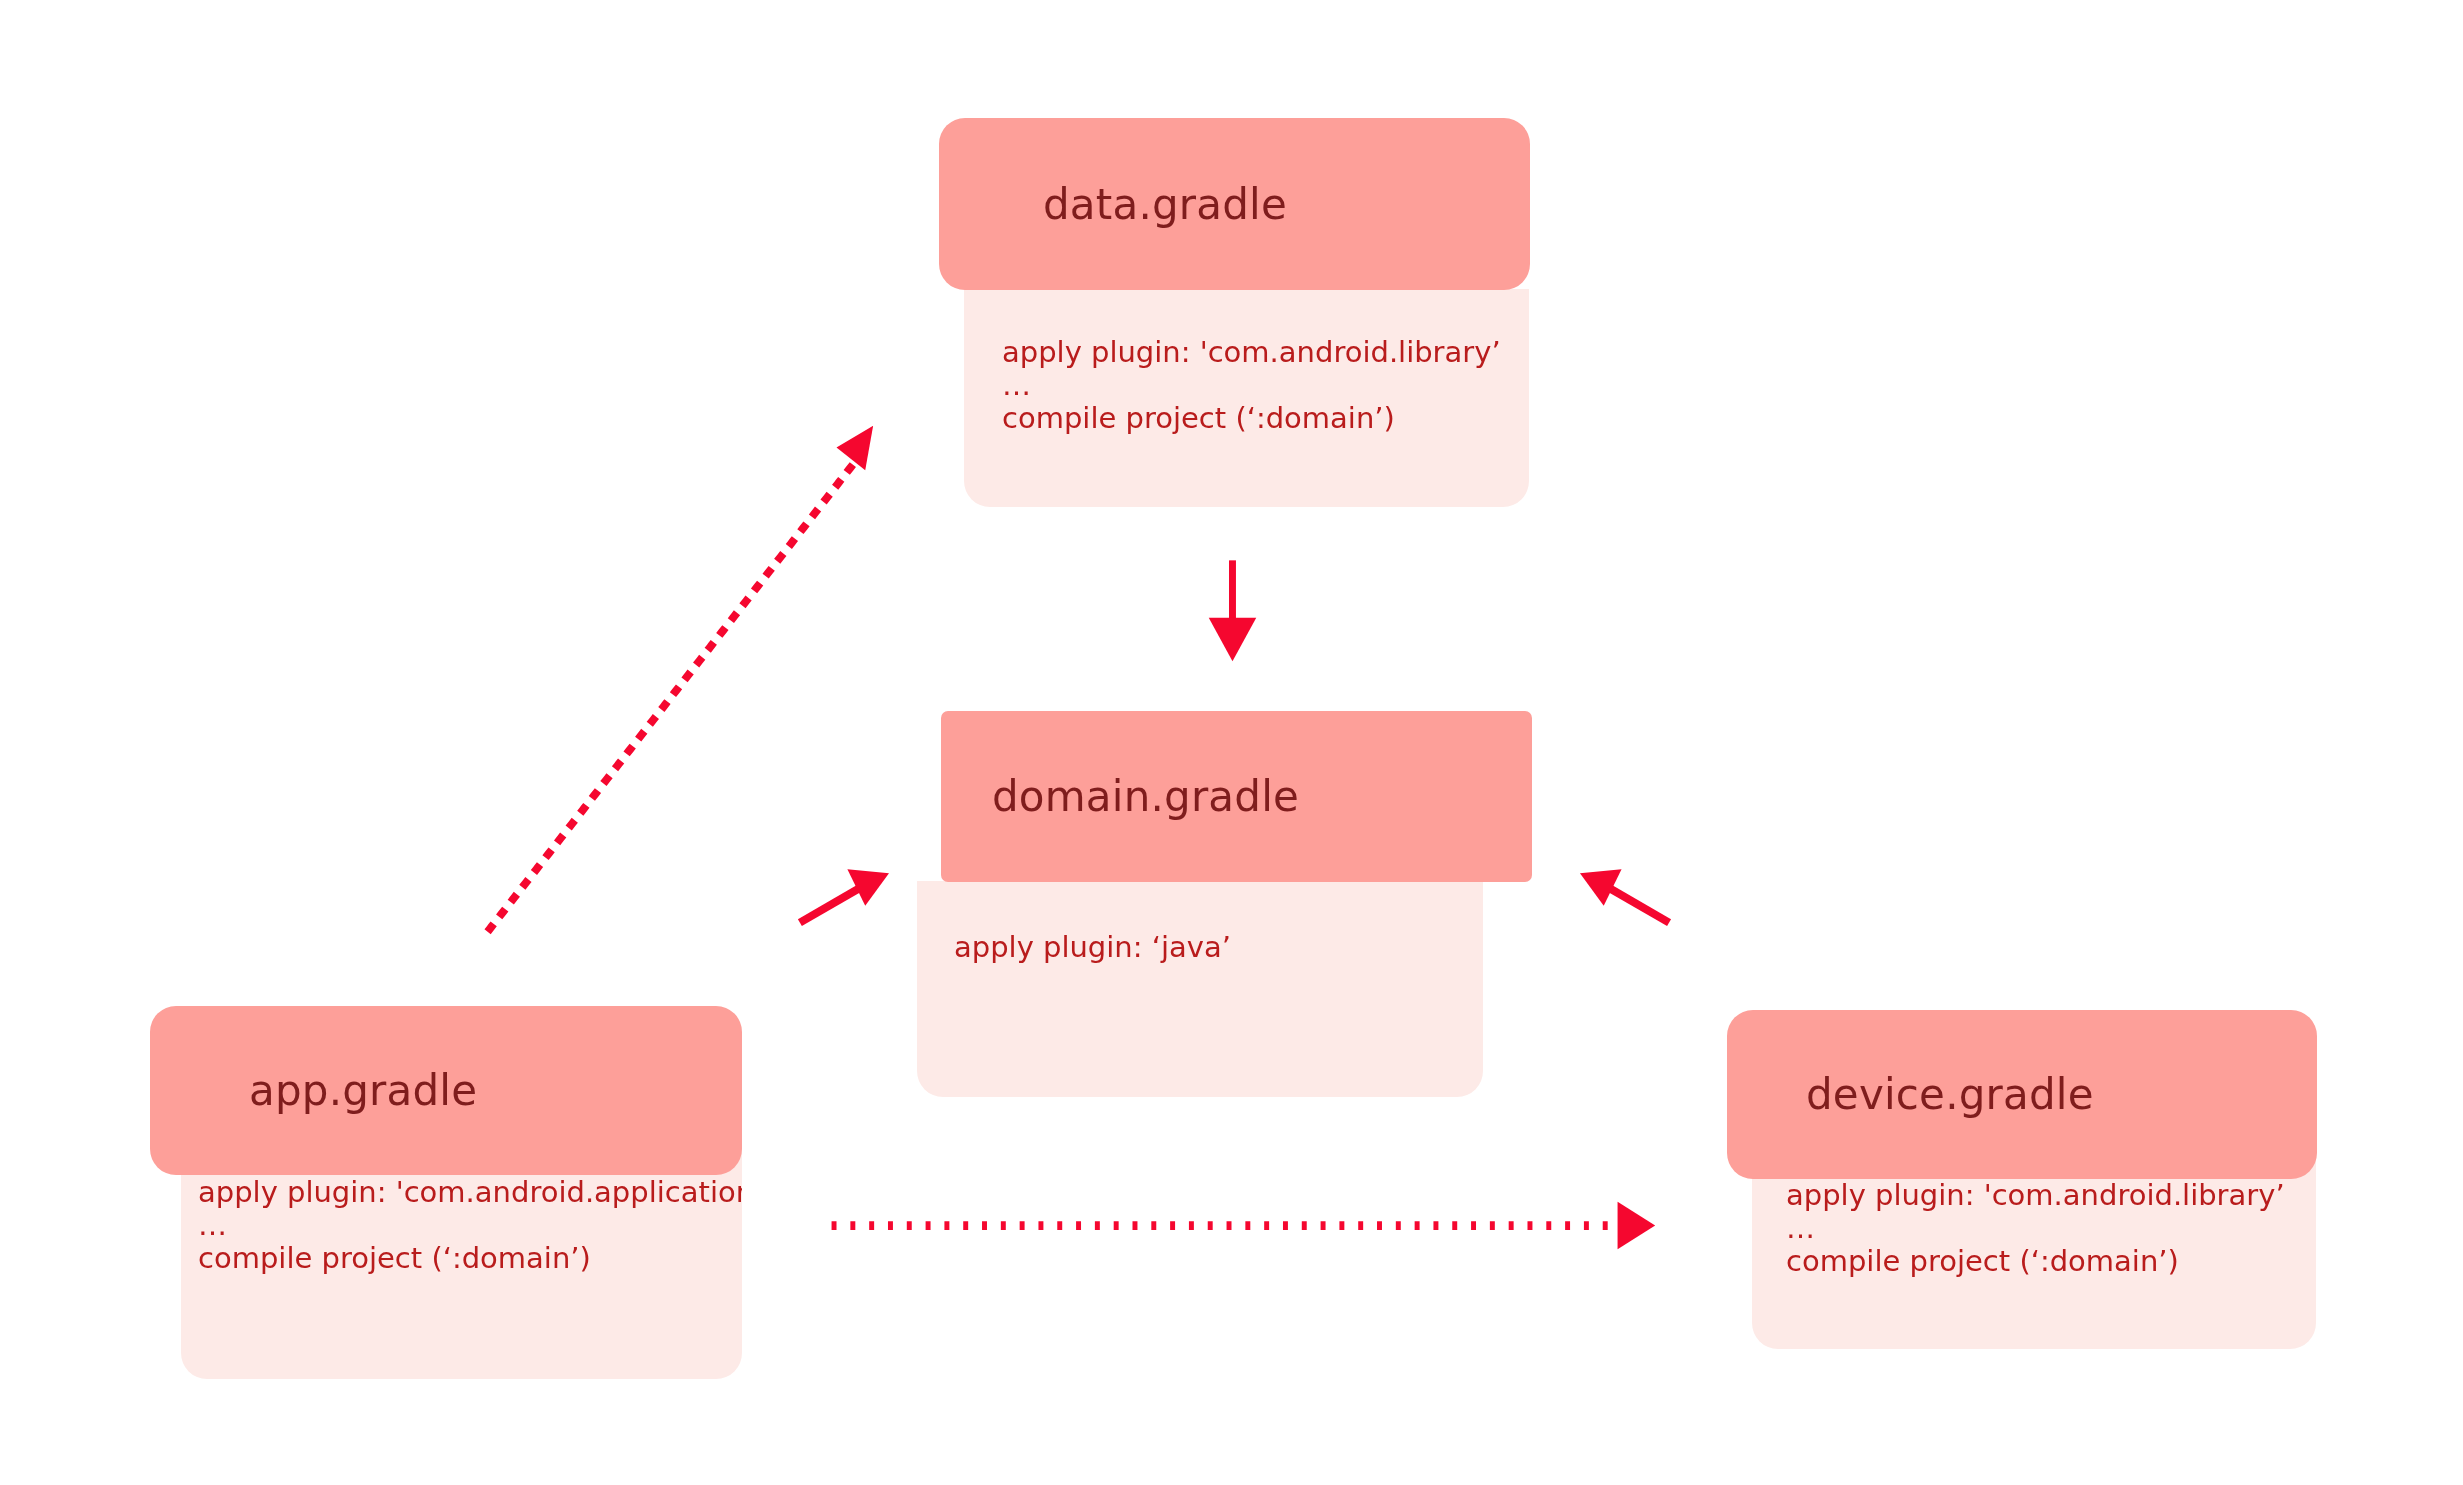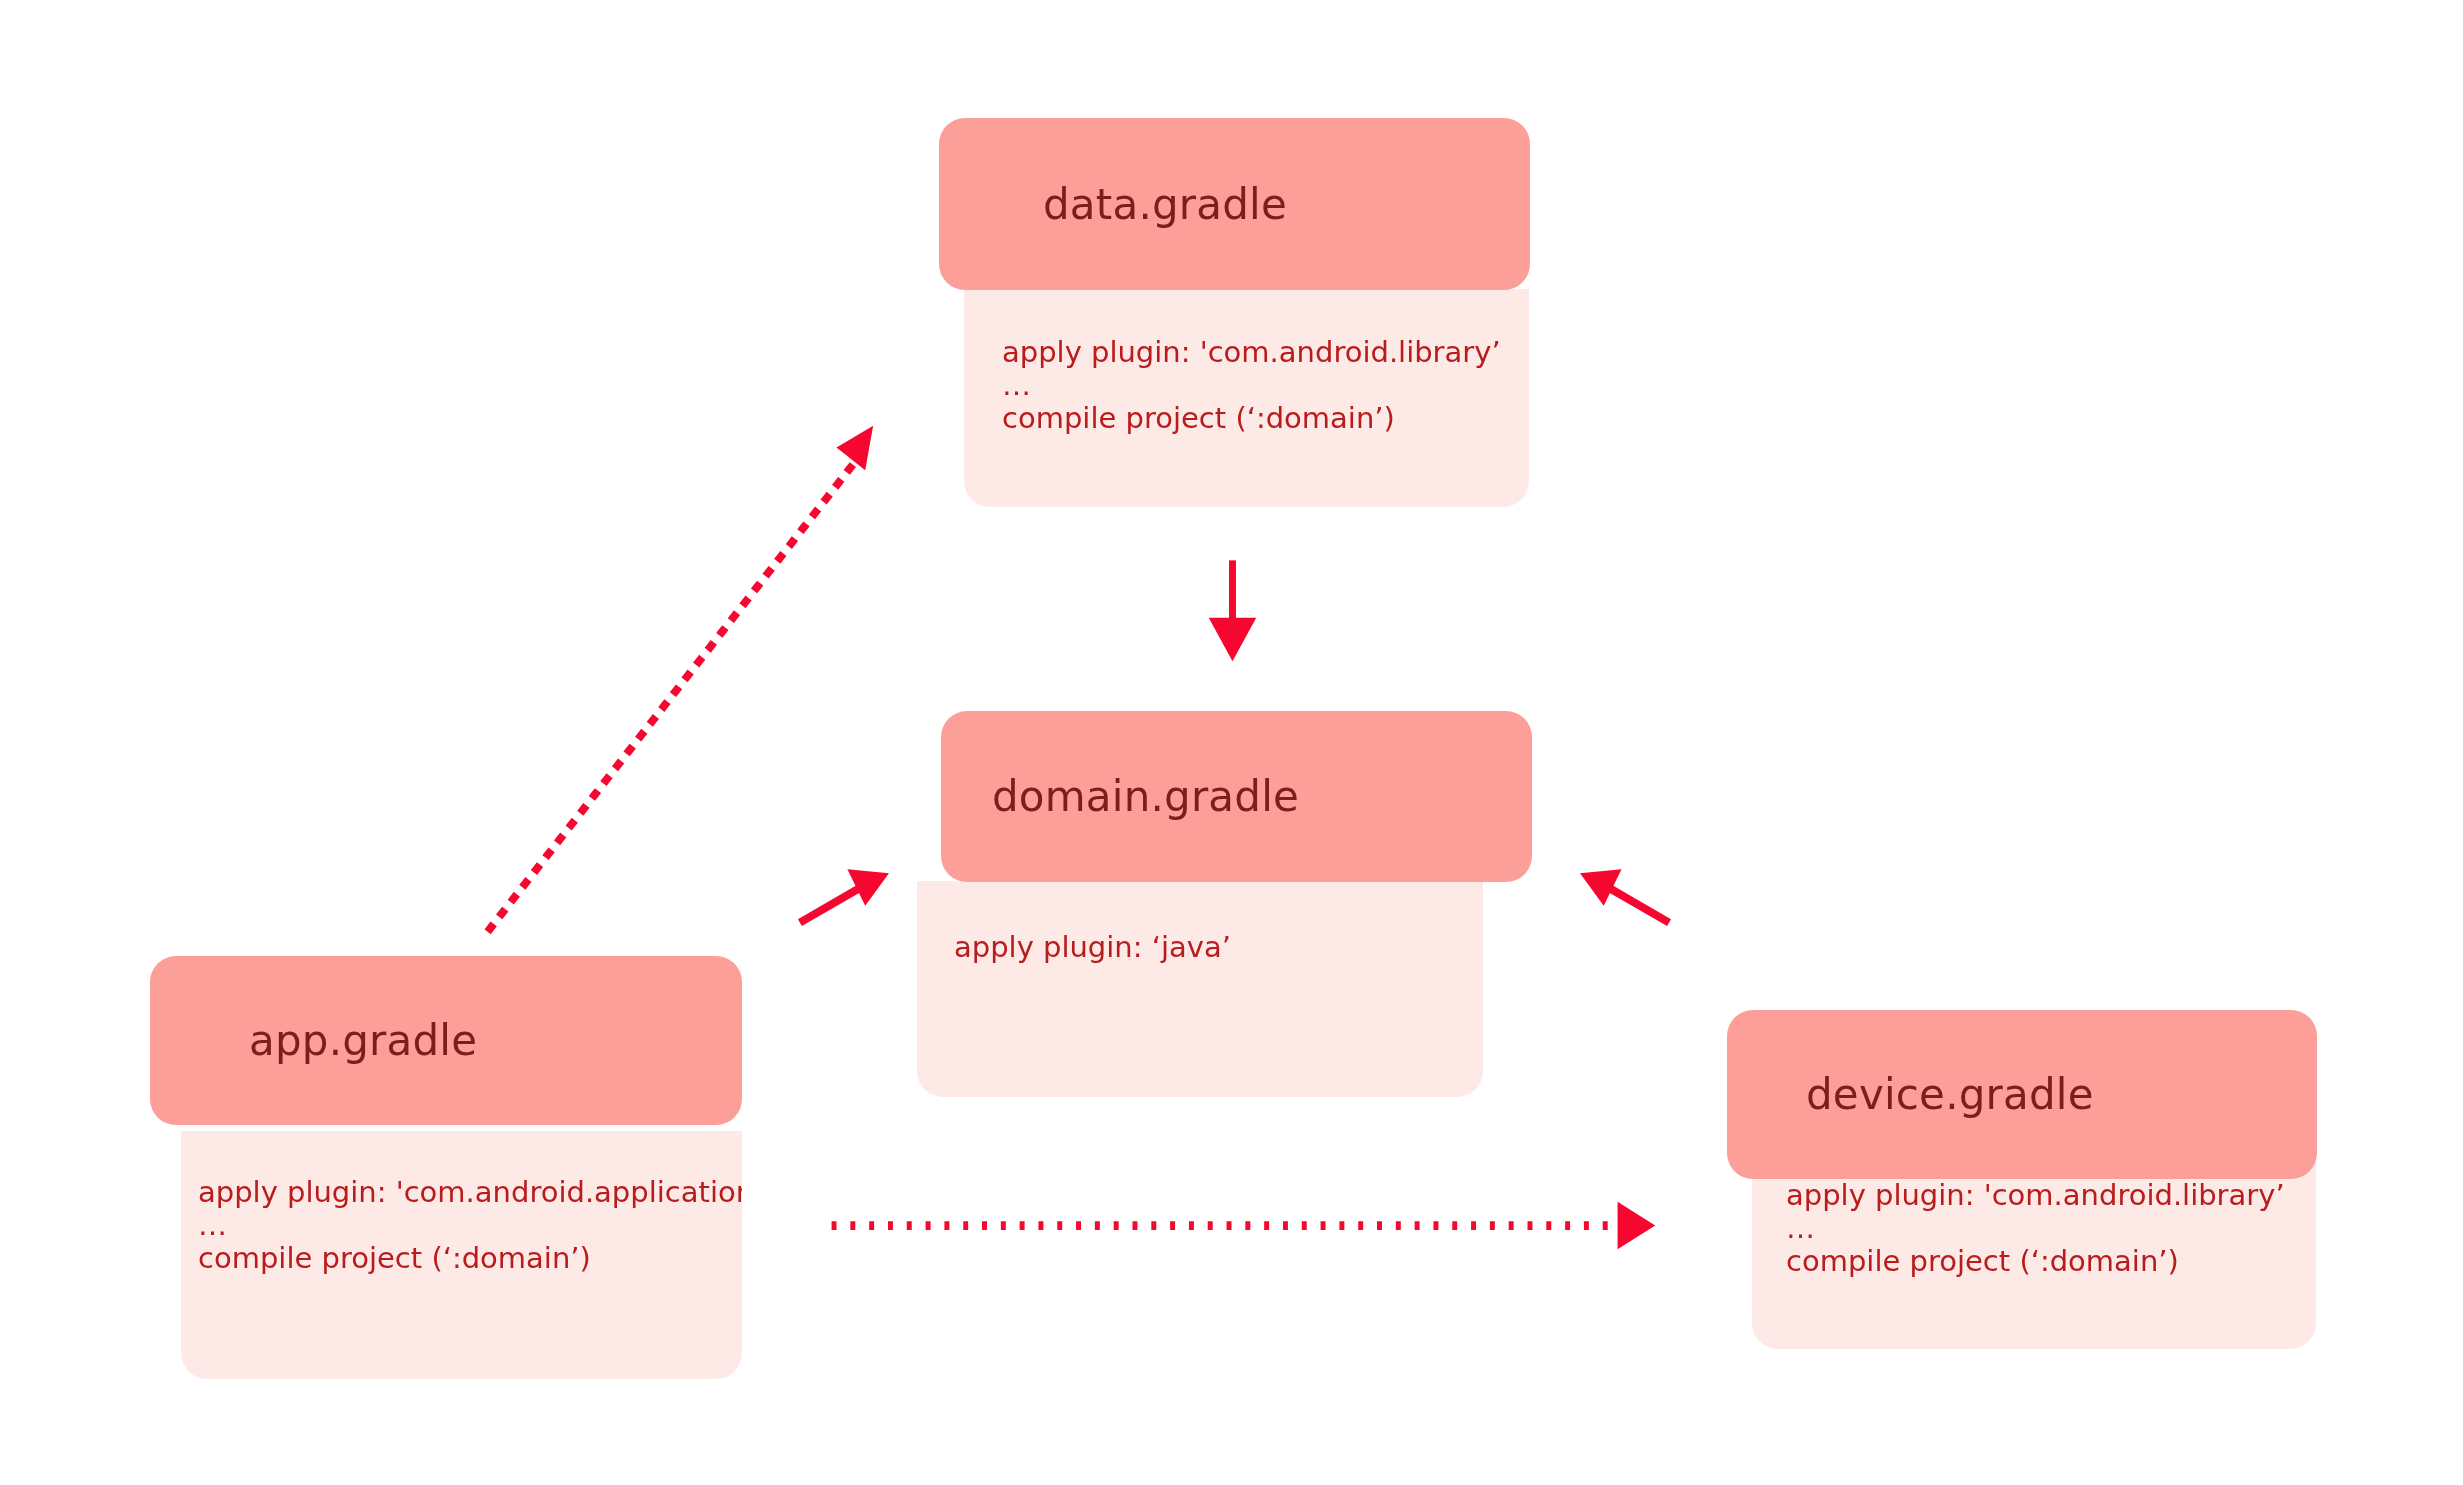--- a/index.html
+++ b/index.html
@@ -112,34 +112,34 @@
       <span class="node-title">data.gradle</span>
     </div>
   </div>
 
   <div class="node">
     <div class="node-body" style="left:917px; top:881px; width:566px; height:216px; background:#FDEAE7;">
       <div class="node-body-lines" style="top:50px; padding-left:37px;">
         <div class="code-line">apply plugin: ‘java’</div>
       </div>
     </div>
-    <div class="node-header" style="left:941px; top:711px; width:591px; height:171px; background:#FD9F99; padding-left:51px;">
+    <div class="node-header" style="left:941px; top:711px; width:591px; height:171px; background:#FD9F99; padding-left:51px;border-radius:7px;">
       <span class="node-title">domain.gradle</span>
     </div>
   </div>
 
   <div class="node">
     <div class="node-body" style="left:181px; top:1131px; width:561px; height:248px; background:#FDEAE7;">
       <div class="node-body-lines" style="top:45px; padding-left:17px;">
         <div class="code-line">apply plugin: 'com.android.application'</div>
         <div class="code-line ellipsis">…</div>
         <div class="code-line">compile project (‘:domain’)</div>
       </div>
     </div>
-    <div class="node-header" style="left:150px; top:956px; width:592px; height:169px; background:#FD9F99; padding-left:99px;">
+    <div class="node-header" style="left:150px; top:1006px; width:592px; height:169px; background:#FD9F99; padding-left:99px;">
       <span class="node-title">app.gradle</span>
     </div>
   </div>
 
   <div class="node">
     <div class="node-body" style="left:1752px; top:1131px; width:564px; height:218px; background:#FDEAE7;">
       <div class="node-body-lines" style="top:48px; padding-left:34px;">
         <div class="code-line">apply plugin: 'com.android.library’</div>
         <div class="code-line ellipsis">…</div>
         <div class="code-line">compile project (‘:domain’)</div>

